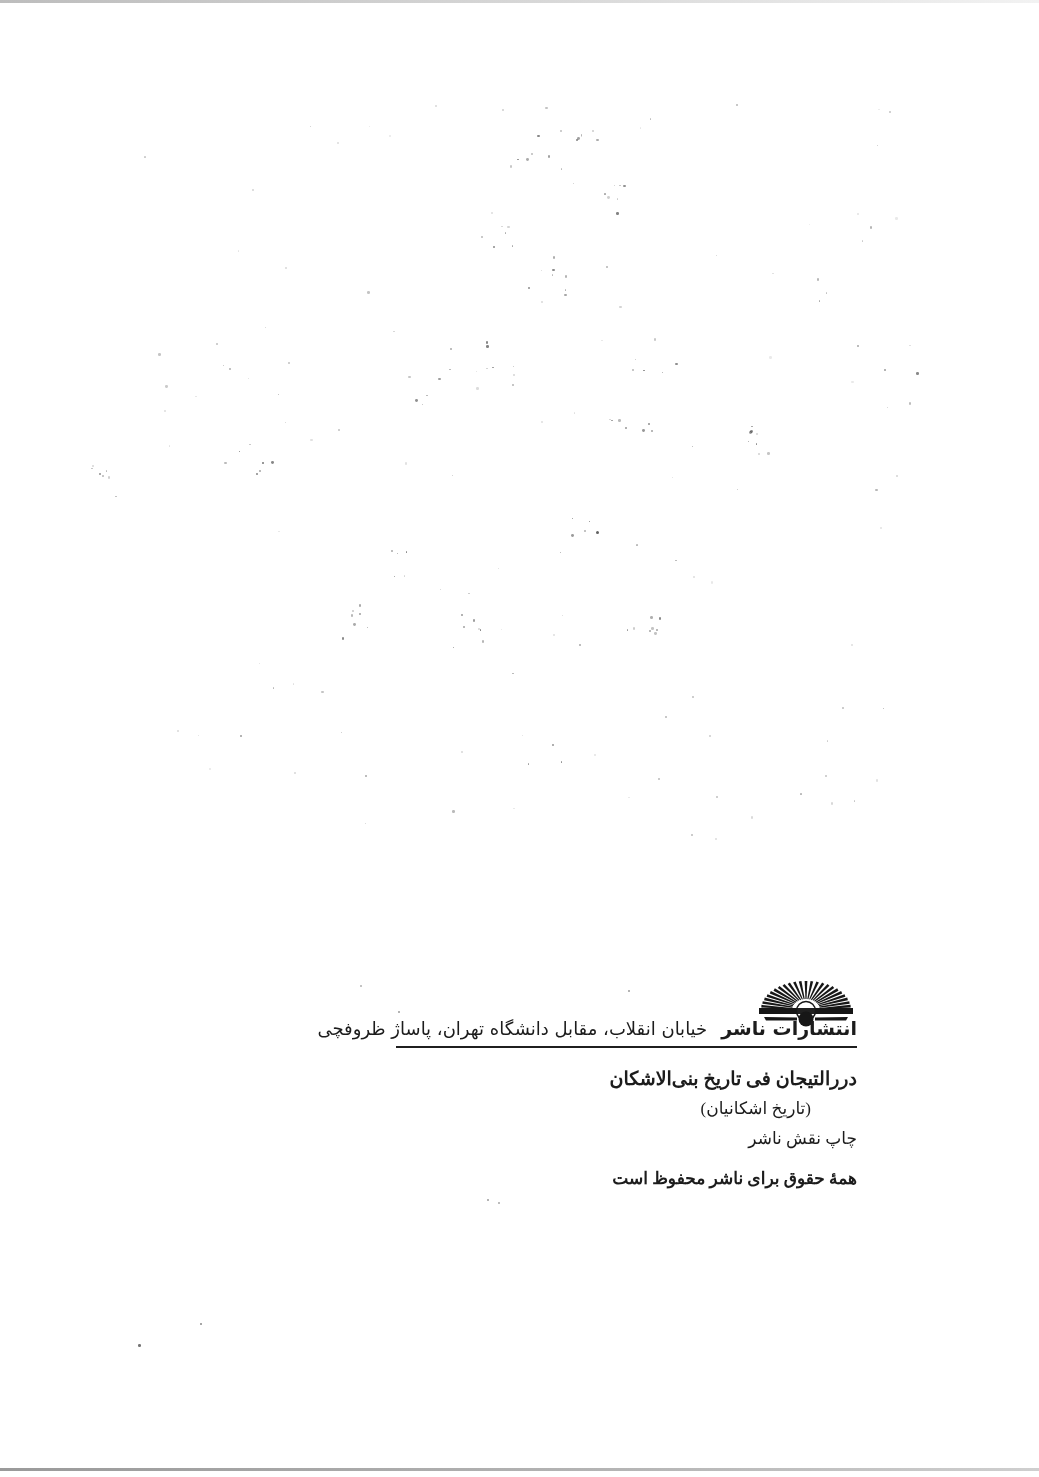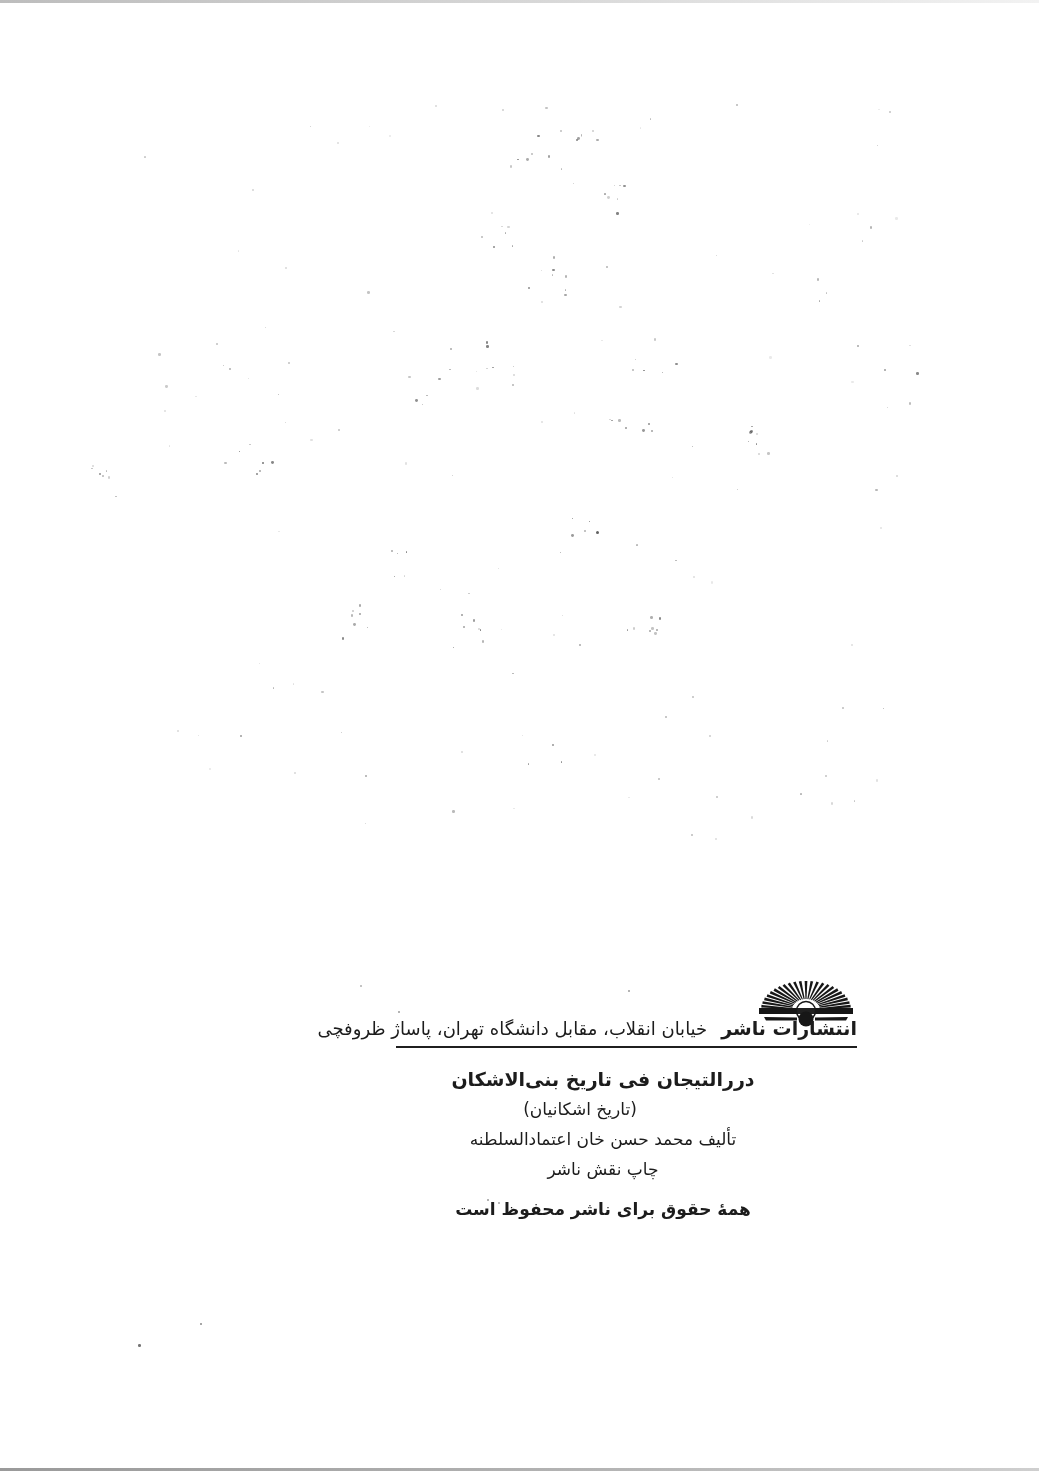--- a/index.html
+++ b/index.html
@@ -30,23 +30,23 @@
     display:flex;align-items:baseline;gap:14px;
     line-height:26px;
   }
   .pub-name{font-weight:bold;font-size:19px;letter-spacing:-0.5px;}
   .pub-address{font-size:18px;}
   .rule{
     position:absolute;left:396px;top:1046px;width:461px;height:2px;
     background:#1f1f1f;
   }
   .colophon{
-    position:absolute;right:176px;top:1064px;width:520px;
-    direction:rtl;text-align:center;
-    font-size:17px;line-height:30px;
+    position:absolute;right:182px;top:1064px;width:520px;
+    direction:rtl;text-align:right;
+    font-size:17px;line-height:30px;font-family:Liberation Serif, serif;
   }
   .colophon .title{font-weight:bold;font-size:19px;}
   .colophon .subtitle{padding-left:0;padding-right:46px;}
   .colophon .rights{font-weight:bold;margin-top:10px;}
 </style>
 </head>
 <body>
 
 <div class="page">
 
@@ -340,18 +340,17 @@
   <div class="pub-row" dir="rtl">
     <span class="pub-name">انتشارات ناشر</span>
     <span class="pub-address">خیابان انقلاب، مقابل دانشگاه تهران، پاساژ ظروفچی</span>
   </div>
 
   <div class="rule"></div>
 
   <div class="colophon" dir="rtl">
     <div class="title">دررالتیجان فی تاریخ بنی‌الاشکان</div>
     <div class="subtitle">(تاریخ اشکانیان)</div>
-    <div class="author">تألیف محمد حسن خان اعتمادالسلطنه</div>
     <div class="printer">چاپ نقش ناشر</div>
     <div class="rights">همهٔ حقوق برای ناشر محفوظ است</div>
   </div>
 
 </div>
 
 </body></html>

